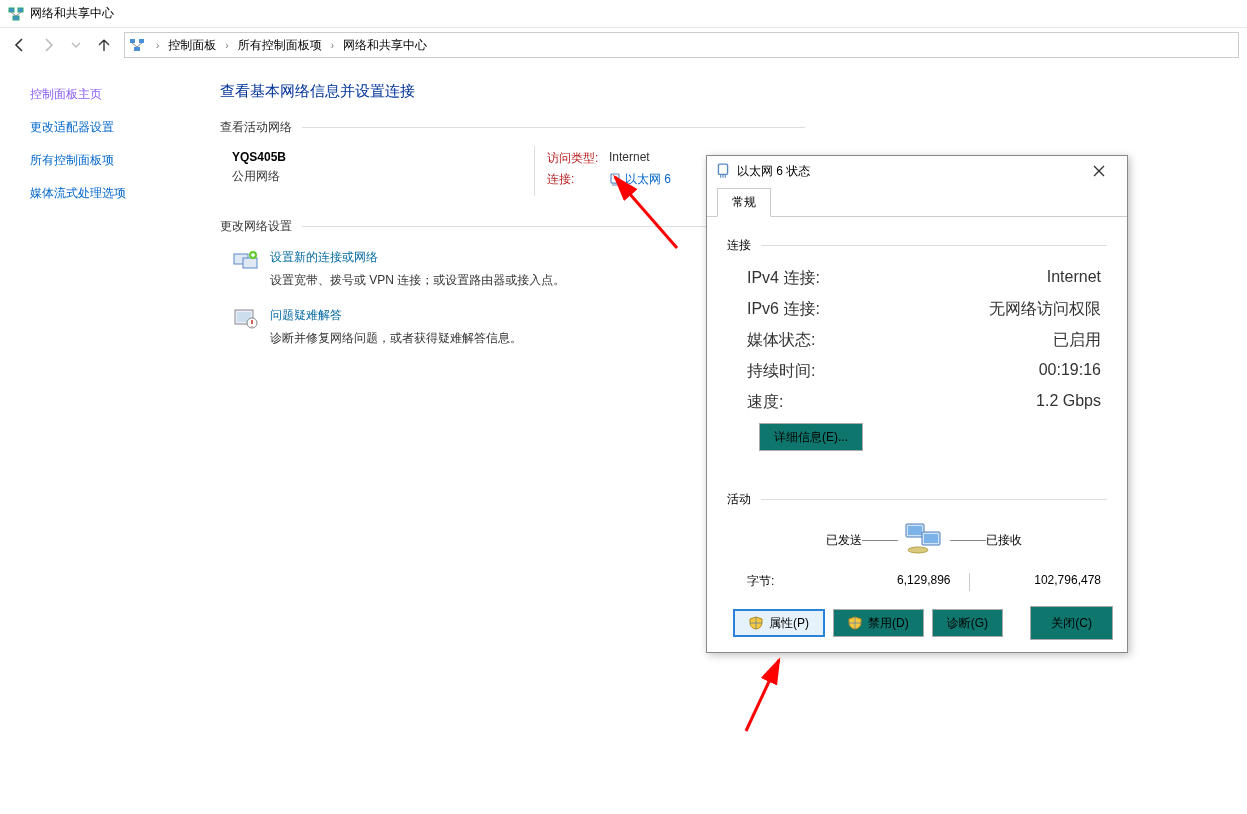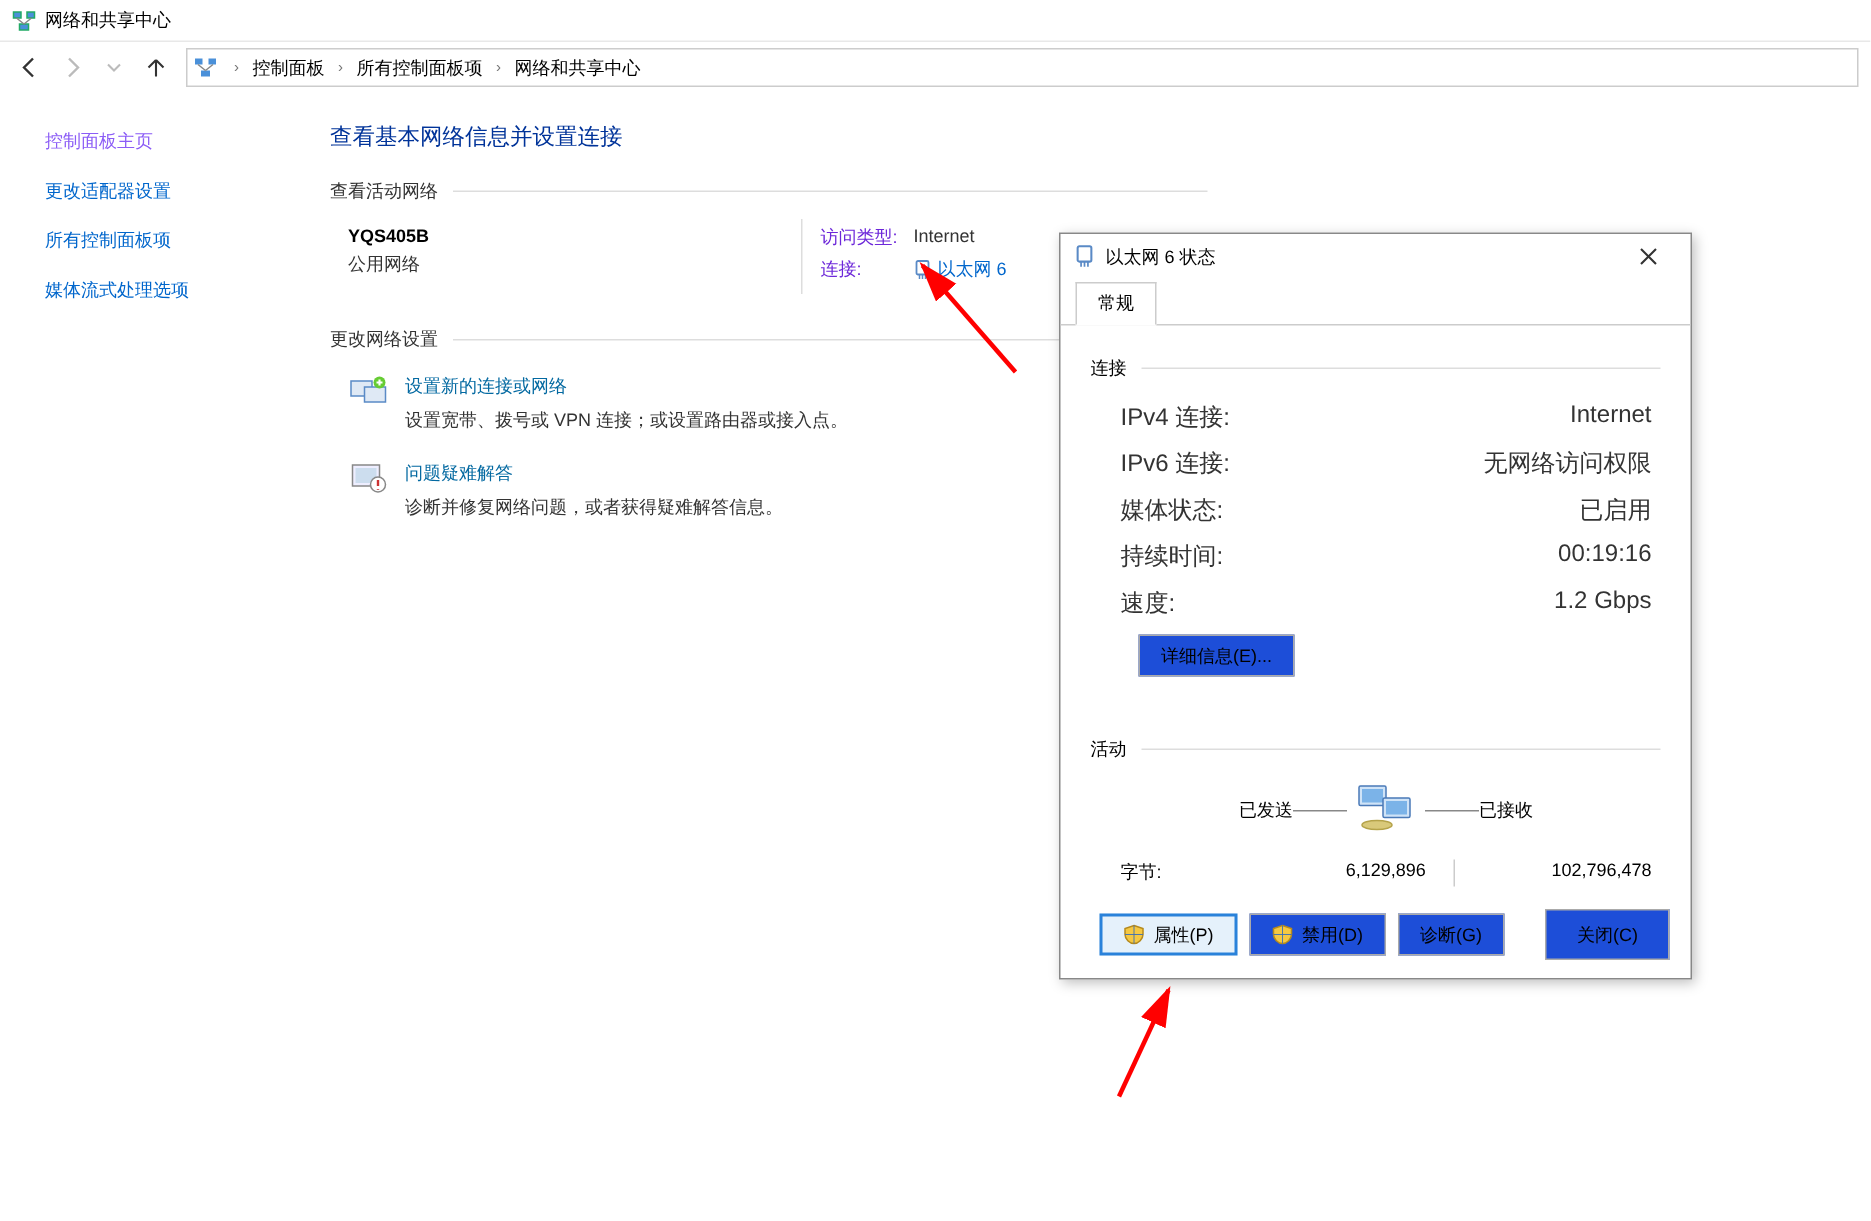--- a/index.html
+++ b/index.html
@@ -89,21 +89,21 @@
   display:flex;
   margin-left: 12px;
   margin-bottom: 26px;
 }
 .network-left { width: 290px; }
 .network-left .net-name { font-weight: bold; }
 .network-left .net-type { color:#333; margin-top:4px; }
 .network-divider { width:1px; background:#ddd; margin: -4px 12px; }
 .network-right { flex:1; }
 .nr-row { display:flex; margin-bottom: 4px; }
-.nr-row .lbl { width: 62px; color:#6d28d9; }
+.nr-row .lbl { width: 62px; color:#b91c1c; }
 .nr-row .val { color:#333; }
 .nr-row .link { color:#0066cc; cursor:pointer; display:inline-flex; align-items:center; gap:4px; }
 .opt-item { display:flex; margin: 6px 0 18px 12px; }
 .opt-item .opt-icon { width:28px; height:24px; margin-right:10px; display:flex; align-items:center; justify-content:center; }
 .opt-item .opt-title { color:#0369a1; cursor:pointer; }
 .opt-item .opt-desc { color:#333; margin-top:6px; }
 
 
 .dialog {
   position: absolute;
@@ -140,21 +140,21 @@
 .fieldset { margin-bottom: 18px; }
 .fieldset-header { display:flex; align-items:center; margin-bottom: 14px; }
 .fieldset-header .fs-label { color:#000; white-space:nowrap; }
 .fieldset-header .fs-rule { flex:1; height:1px; background:#ddd; margin-left:10px; }
 .kv { display:flex; justify-content:space-between; margin: 0 6px 10px 20px; font-size:16px; }
 .kv .k { color:#333; }
 .kv .v { color:#333; }
 .dlg-btn {
   height: 28px;
   border: 1px solid #aaa;
-  background: #1d4ed8;
+  background: #0f766e;
   padding: 0 14px;
   font-size: 12px;
   font-family: inherit;
   cursor: pointer;
   display:inline-flex; align-items:center; gap:6px;
 }
 .dlg-btn.primary { border: 2px solid #2a82da; background: #e5f1fb; }
 .btn-row { display:flex; gap:8px; margin: 14px 6px 0 6px; }
 .details-wrap { margin: 8px 0 0 32px; }
 .activity {

